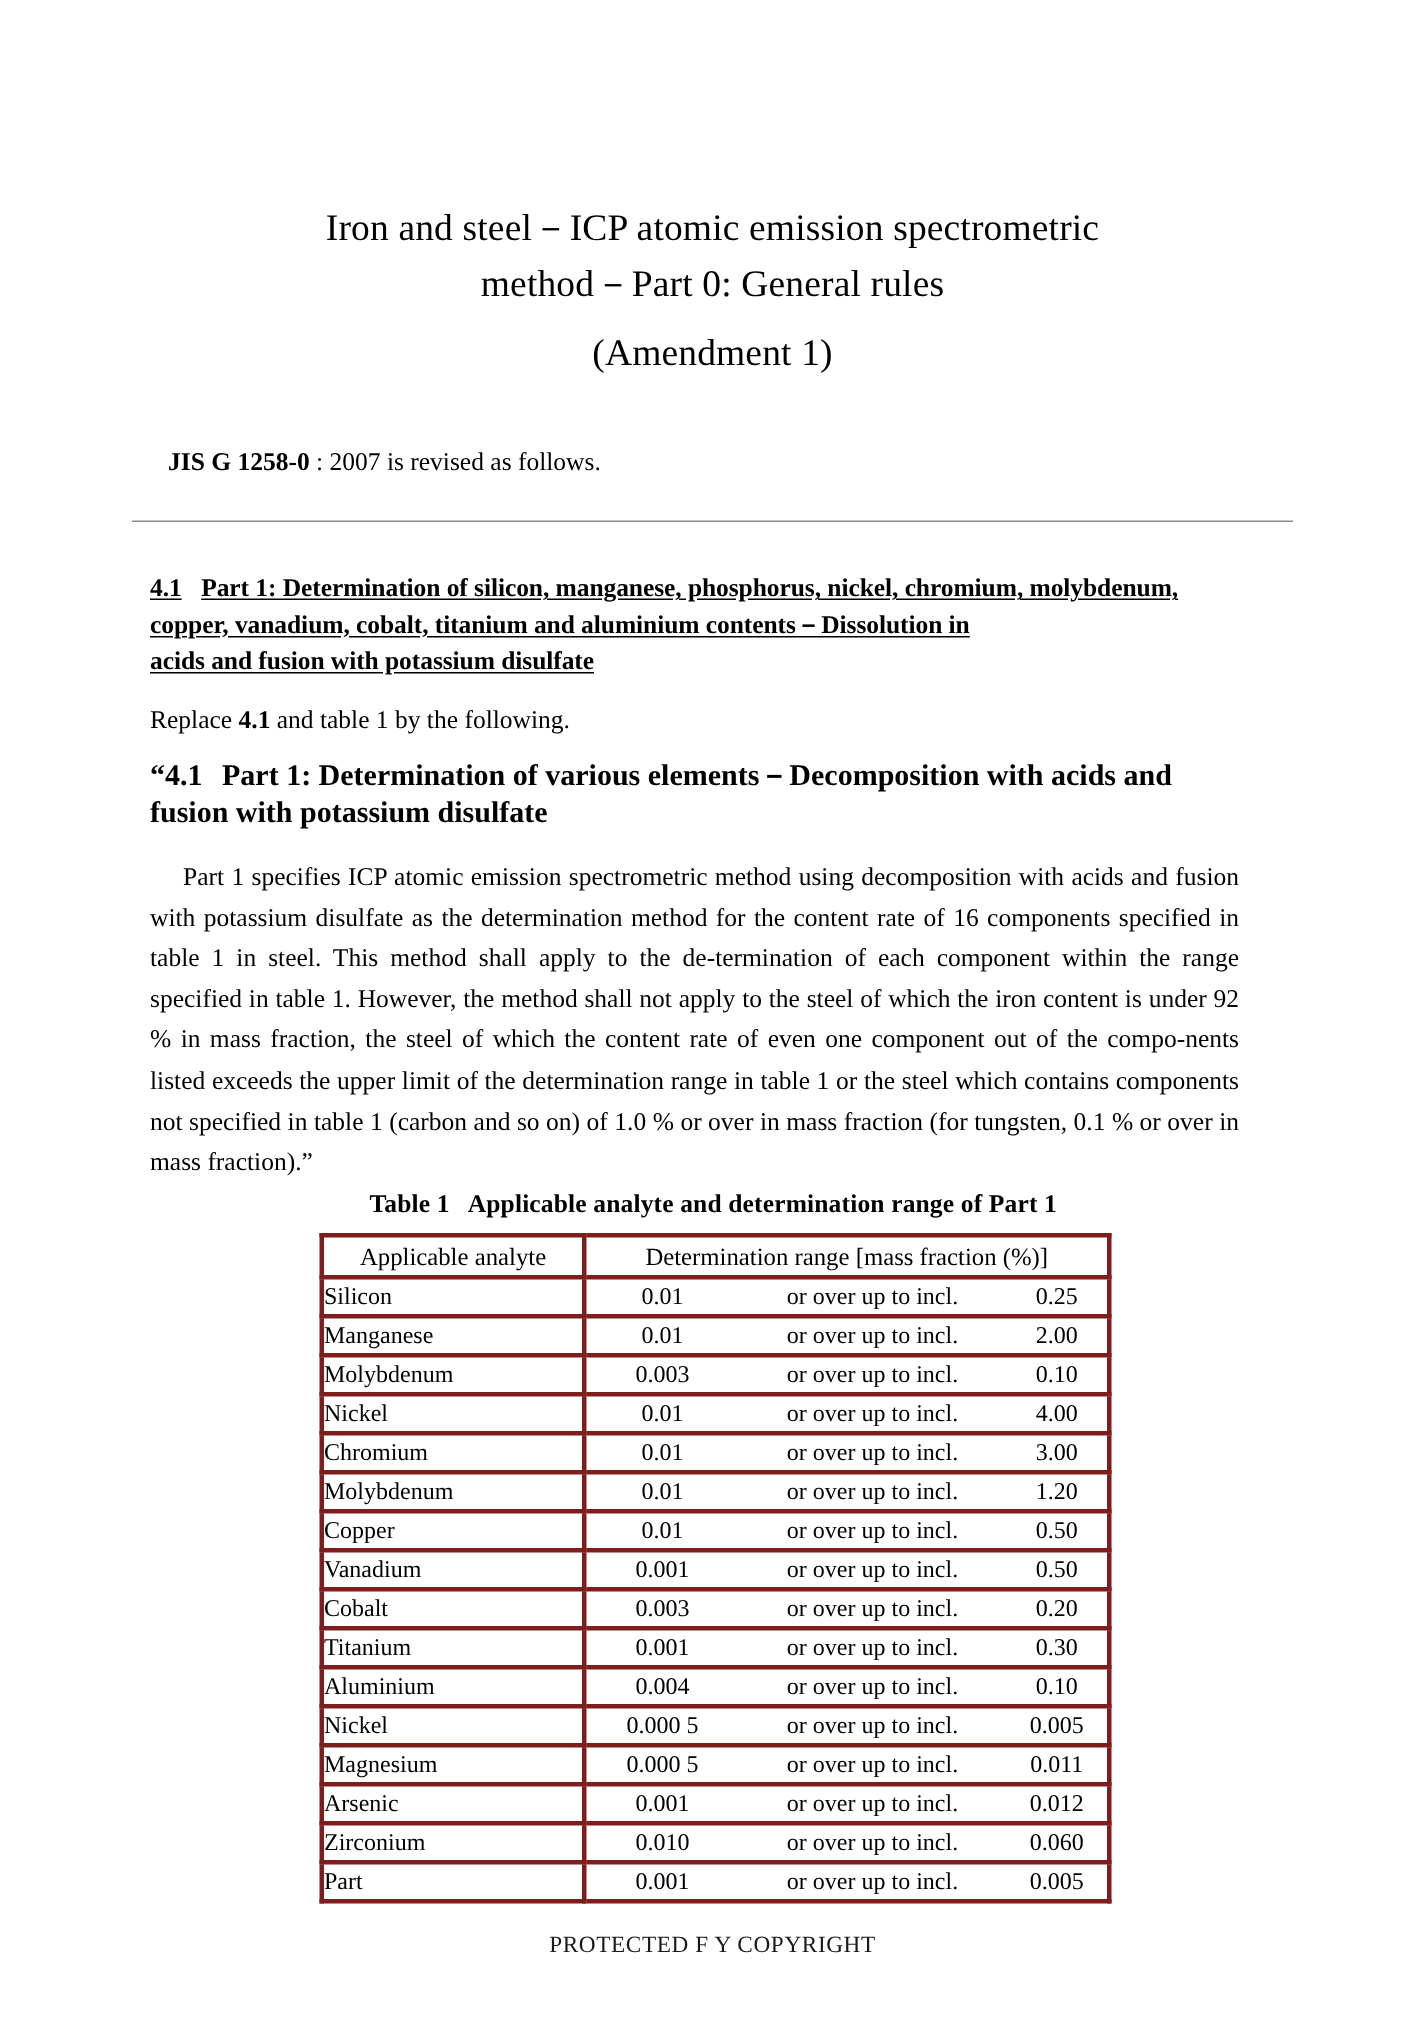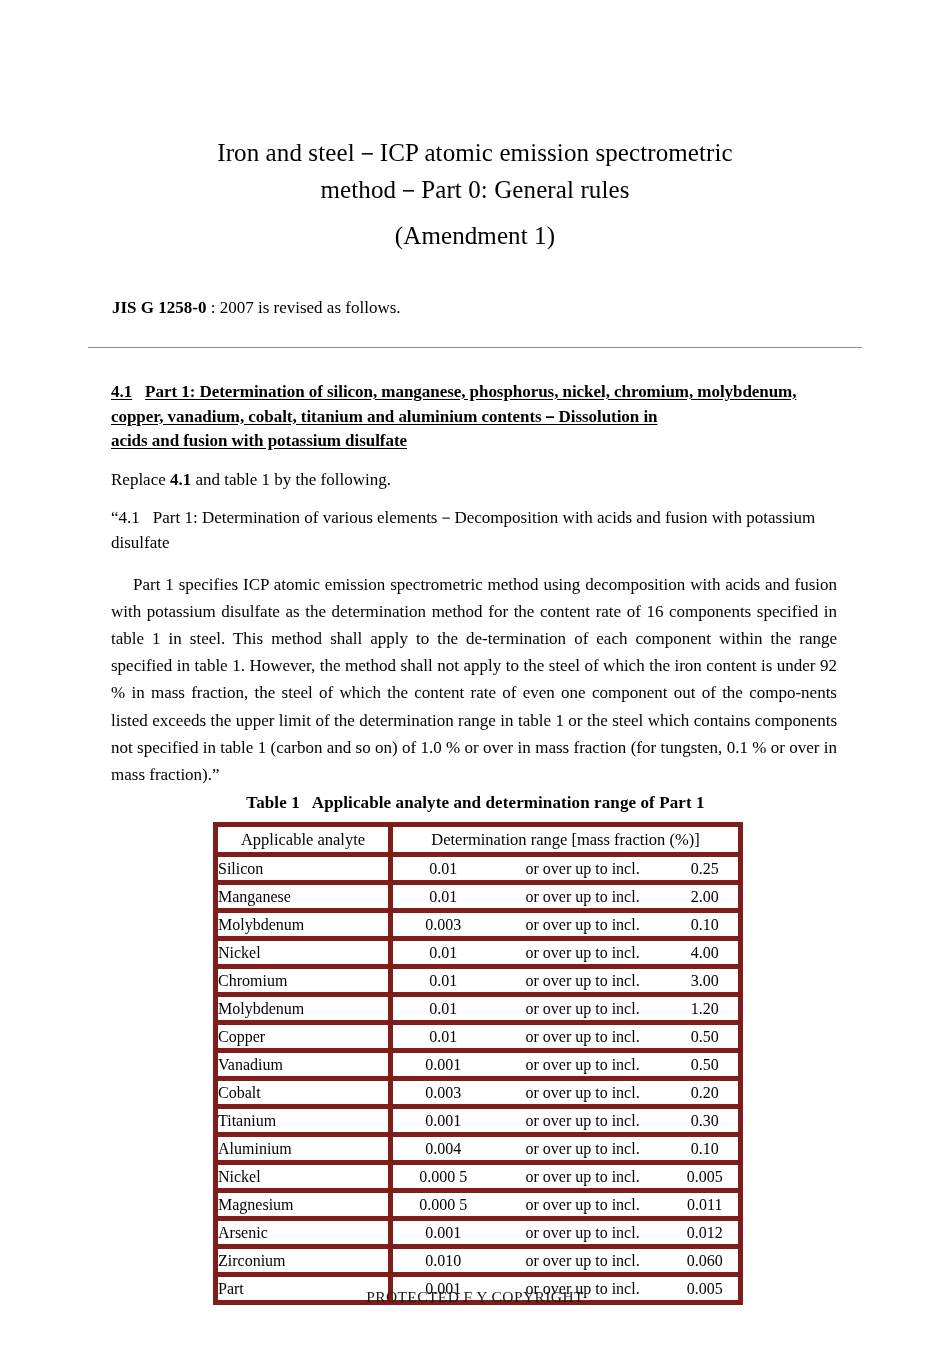--- a/index.html
+++ b/index.html
@@ -69,21 +69,21 @@
     left: 88px;
     top: 347px;
     width: 774px;
     height: 1px;
     background: #8c8c8c;
   }
 
   
   .content {
     position: absolute;
-    left: 111px;
+    left: 100px;
     top: 380px;
     width: 726px;
     font-size: 17px;
   }
 
   .sec-heading {
     font-weight: bold;
     font-size: 17px;
     line-height: 24.5px;
     margin: 0;
@@ -97,22 +97,22 @@
 
   .replace-line {
     margin: 14px 0 0 0;
     font-size: 17px;
     line-height: 23px;
   }
   .replace-line b { font-weight: bold; }
 
   .quoted-heading {
     margin: 14px 0 0 0;
-    font-weight: normal;
-    font-size: 17px;
+    font-weight: bold;
+    font-size: 20px;
     line-height: 25px;
   }
   .quoted-heading .gap { display: inline-block; width: 13px; }
 
   .body-par {
     margin: 16px 0 0 0;
     font-size: 17px;
     line-height: 27.2px;
     text-align: justify;
     text-justify: inter-word;
@@ -136,21 +136,21 @@
   }
   .table-caption .gap { display: inline-block; width: 12px; }
 
   table.jis {
     border-collapse: collapse;
     width: 525px;
     font-size: 16px;
     table-layout: fixed;
   }
   table.jis th, table.jis td {
-    border: 5px solid #7f1d1d;
+    border: 3px solid #7f1d1d;
     padding: 0;
     font-weight: normal;
     margin-left: 24px;
   }
   table.jis th {
     text-align: center;
     height: 25px;
     line-height: 25px;
     font-size: 16.5px;
   }

